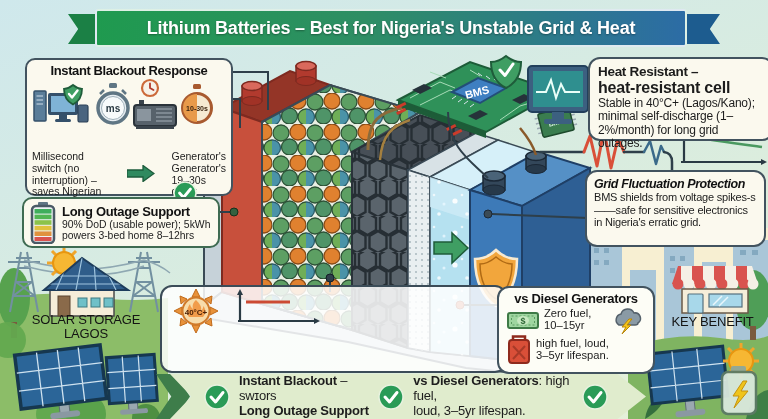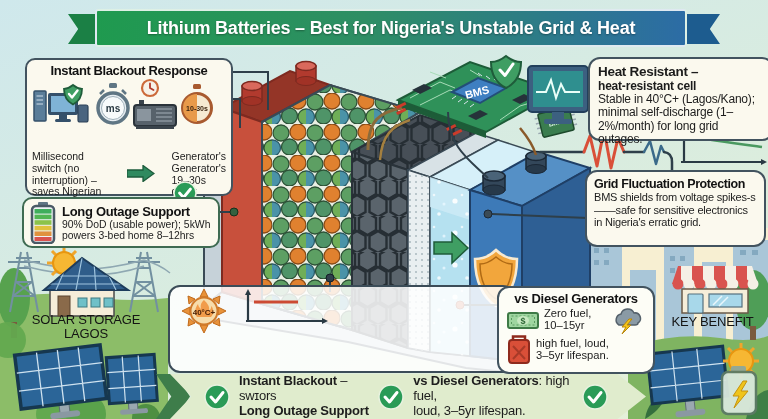--- a/index.html
+++ b/index.html
@@ -36,28 +36,28 @@
   .ib-right{flex:1;}
   .box-check{position:absolute;right:34px;bottom:-11px;z-index:5;}
 
   .b-outage{left:22px;top:197px;width:198px;height:51px;border-color:#3f6b52;
     display:flex;align-items:center;gap:6px;padding:3px 6px;}
   .b-outage .bx-title{font-size:13px;letter-spacing:-.3px;white-space:nowrap;}
   .b-outage .bx-body{font-size:10.4px;line-height:1.06;}
 
   .b-heat{left:588px;top:57px;width:186px;height:84px;padding:5px 8px;border-radius:12px;}
   .b-heat .t1{font-size:13.5px;font-weight:bold;letter-spacing:-.3px;}
-  .b-heat .t2{font-size:12px;font-weight:bold;letter-spacing:-.2px;}
+  .b-heat .t2{font-size:16px;font-weight:bold;letter-spacing:-.2px;}
   .b-heat .bx-body{font-size:12px;line-height:1.12;letter-spacing:-.2px;}
 
   .b-grid{left:585px;top:170px;width:181px;height:77px;padding:5px 7px;border-radius:12px;}
-  .b-grid .bx-title{font-size:12.5px;letter-spacing:-.4px;white-space:nowrap;}
+  .b-grid .bx-title{font-size:12.5px;letter-spacing:-.4px;white-space:nowrap;font-style:italic;}
   .b-grid .bx-body{font-size:11px;line-height:1.14;letter-spacing:-.2px;}
 
-  .b-stability{left:168px;top:285px;width:347px;height:88px;border-radius:12px;
+  .b-stability{left:160px;top:285px;width:347px;height:88px;border-radius:12px;
     background:rgba(255,255,255,.86);border-color:#3b4c58;padding:2px 10px;}
   .st-head{display:flex;align-items:flex-start;gap:10px;height:38px;}
   .st-lines{font-size:12.5px;line-height:1.1;letter-spacing:-.2px;}
   .st-lines .b{font-weight:bold;font-size:13.5px;}
 
   .b-diesel{left:497px;top:286px;width:158px;height:88px;border-radius:12px;padding:3px 8px;background:#fdfdf6;}
   .b-diesel .bx-title{font-size:13px;letter-spacing:-.3px;text-align:center;white-space:nowrap;}
   .vd-row{display:flex;align-items:center;gap:5px;font-size:11.2px;line-height:1.05;}
   .vd-cloud{margin-left:auto;}
 

